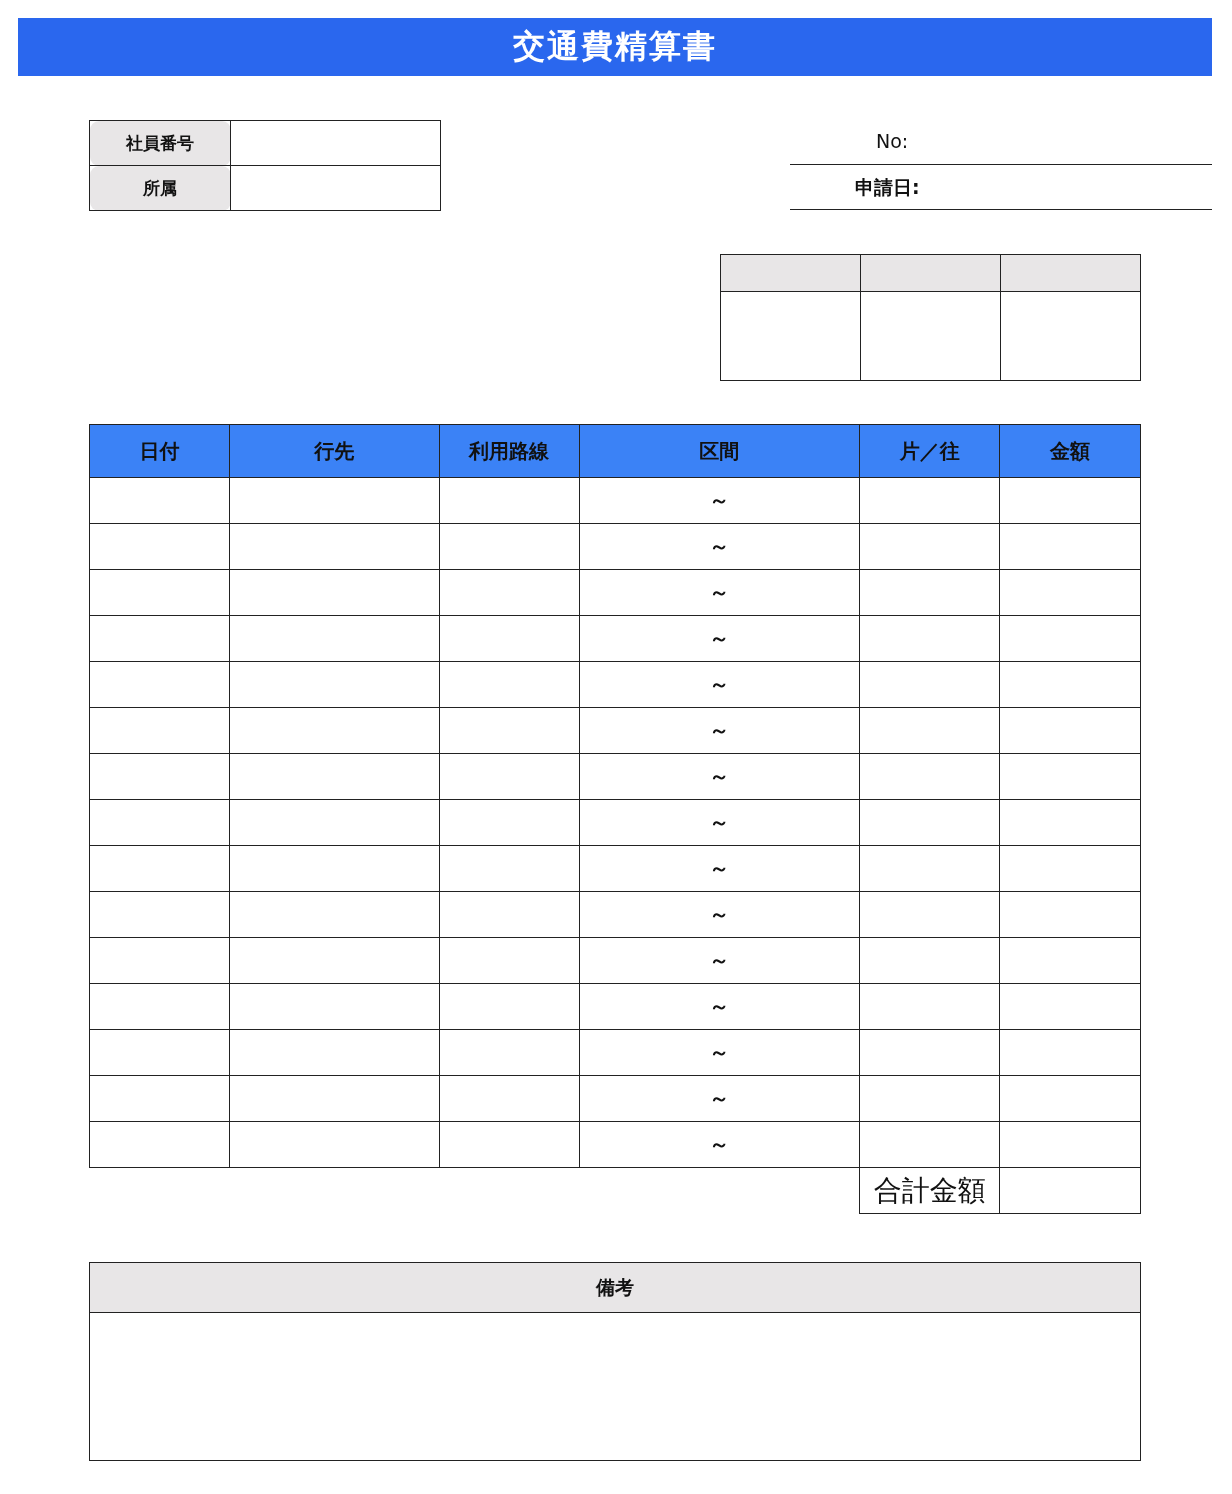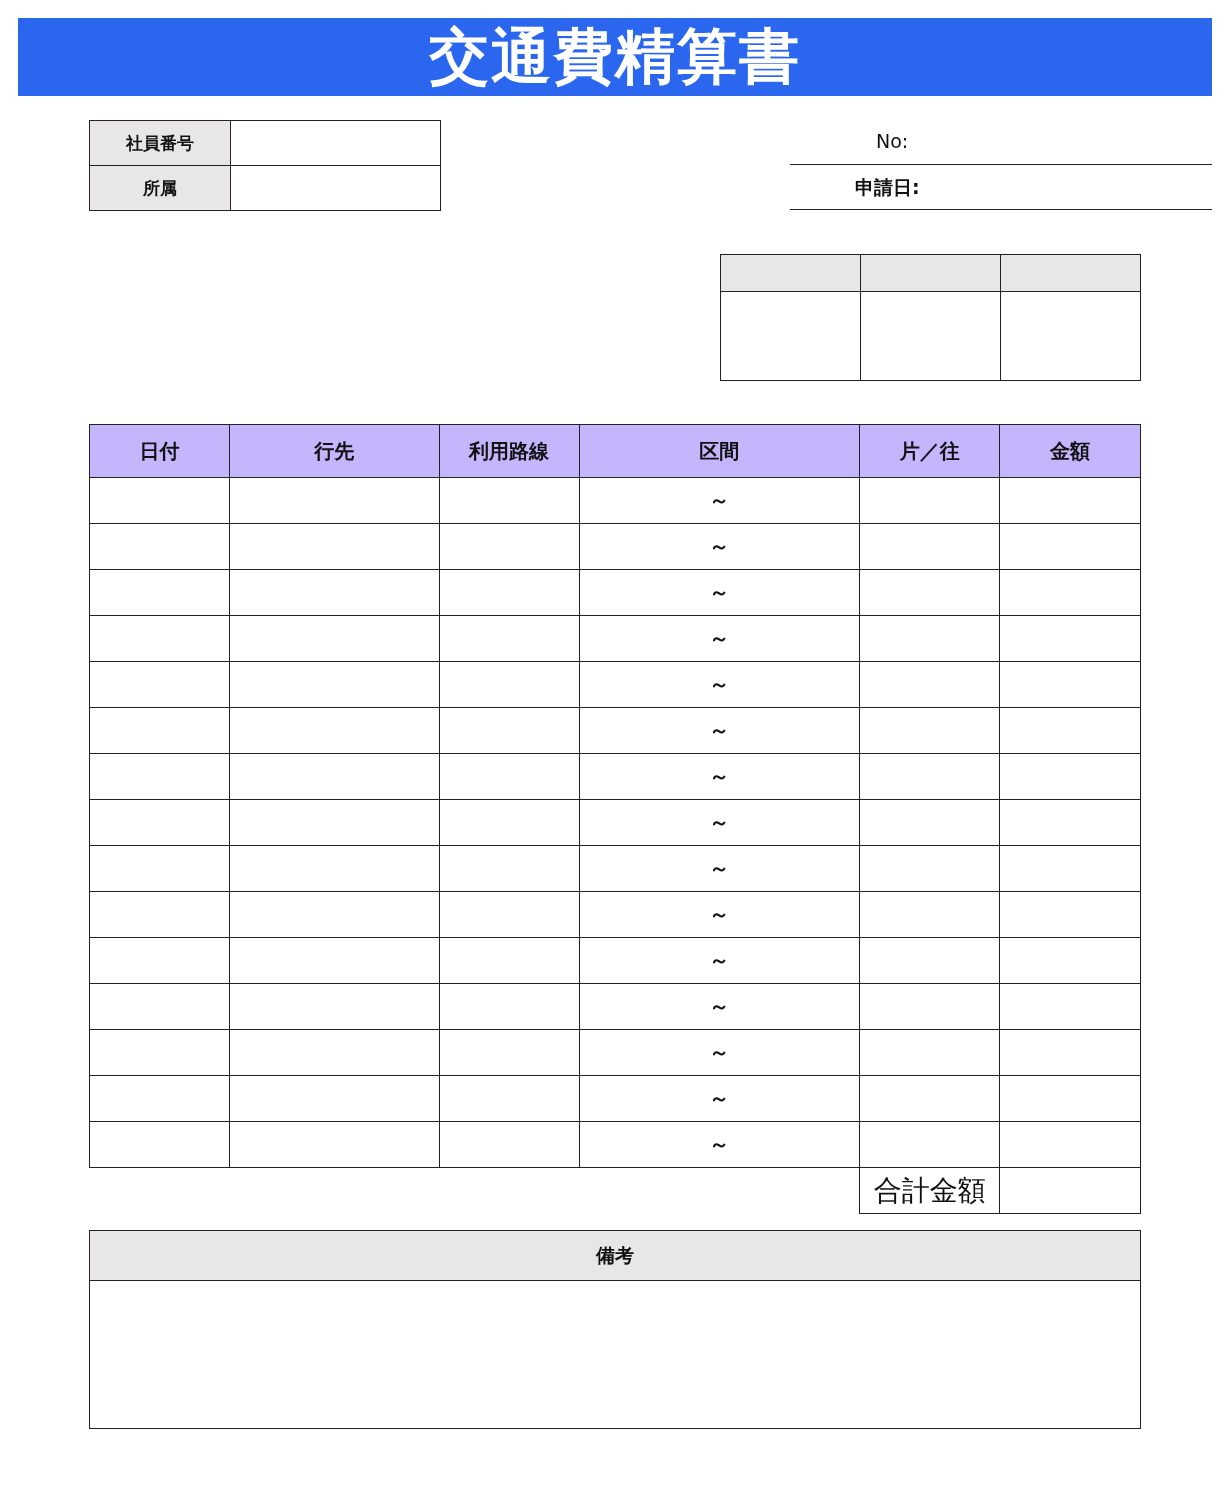--- a/index.html
+++ b/index.html
@@ -1,47 +1,47 @@
 <!DOCTYPE html>
 <html><head>
 <meta charset="utf-8">
 <style>
   * { box-sizing: border-box; margin: 0; padding: 0; }
   html, body { width: 1232px; height: 1494px; background: #ffffff; }
   body { position: relative; font-family: "DejaVu Sans", "Liberation Sans", sans-serif; color: #111; }
 
   .title-bar {
-    position: absolute; left: 18px; top: 18px; width: 1194px; height: 78px;
+    position: absolute; left: 18px; top: 18px; width: 1194px; height: 58px;
     background: #2a67ee; color: #fff; display: flex; align-items: center; justify-content: center;
-    font-size: 60px; font-weight: bold; letter-spacing: 2px;
+    font-size: 32px; font-weight: bold; letter-spacing: 2px;
   }
 
   table { border-collapse: collapse; position: absolute; }
   td, th { border: 1.5px solid #222; text-align: center; vertical-align: middle; }
 
   .emp-table { left: 89px; top: 120px; }
-  .emp-table td { height: 45px; font-size: 17px; font-weight: bold; }
+  .emp-table td { height: 45px; font-size: 17px; font-weight: bold; border-radius: 9px; }
   .emp-table td.lbl { width: 141px; background: #e8e6e7; }
   .emp-table td.val { width: 210px; }
 
   .meta-line { position: absolute; left: 790px; width: 422px; border-bottom: 1.5px solid #222; font-size: 19px; }
   .meta-line span { position: absolute; }
 
   .approval { left: 720px; top: 254px; }
   .approval td { width: 140px; }
   .approval tr.h td { height: 37px; background: #e8e6e7; }
   .approval tr.b td { height: 89px; }
 
   .main-table { left: 89px; top: 424px; width: 1052px; }
-  .main-table th { height: 53px; background: #c4b5fd; font-size: 20px; font-weight: bold; }
+  .main-table th { height: 53px; background: #3b82f6; font-size: 20px; font-weight: bold; }
   .main-table td { height: 46px; font-size: 20px; font-weight: bold; }
   .main-table .total-row td.blank { border: none; border-top: 1.5px solid #222; }
   .main-table .total-row td.total-label { font-size: 28px; font-weight: normal; }
 
-  .remarks { left: 89px; top: 1230px; width: 1052px; }
+  .remarks { left: 89px; top: 1262px; width: 1052px; }
   .remarks td.rh { height: 50px; background: #e8e6e7; font-size: 19px; font-weight: bold; }
   .remarks td.rb { height: 148px; }
 </style>
 </head>
 <body>
 
 <div class="title-bar">交通費精算書</div>
 
 <table class="emp-table">
   <tbody>

